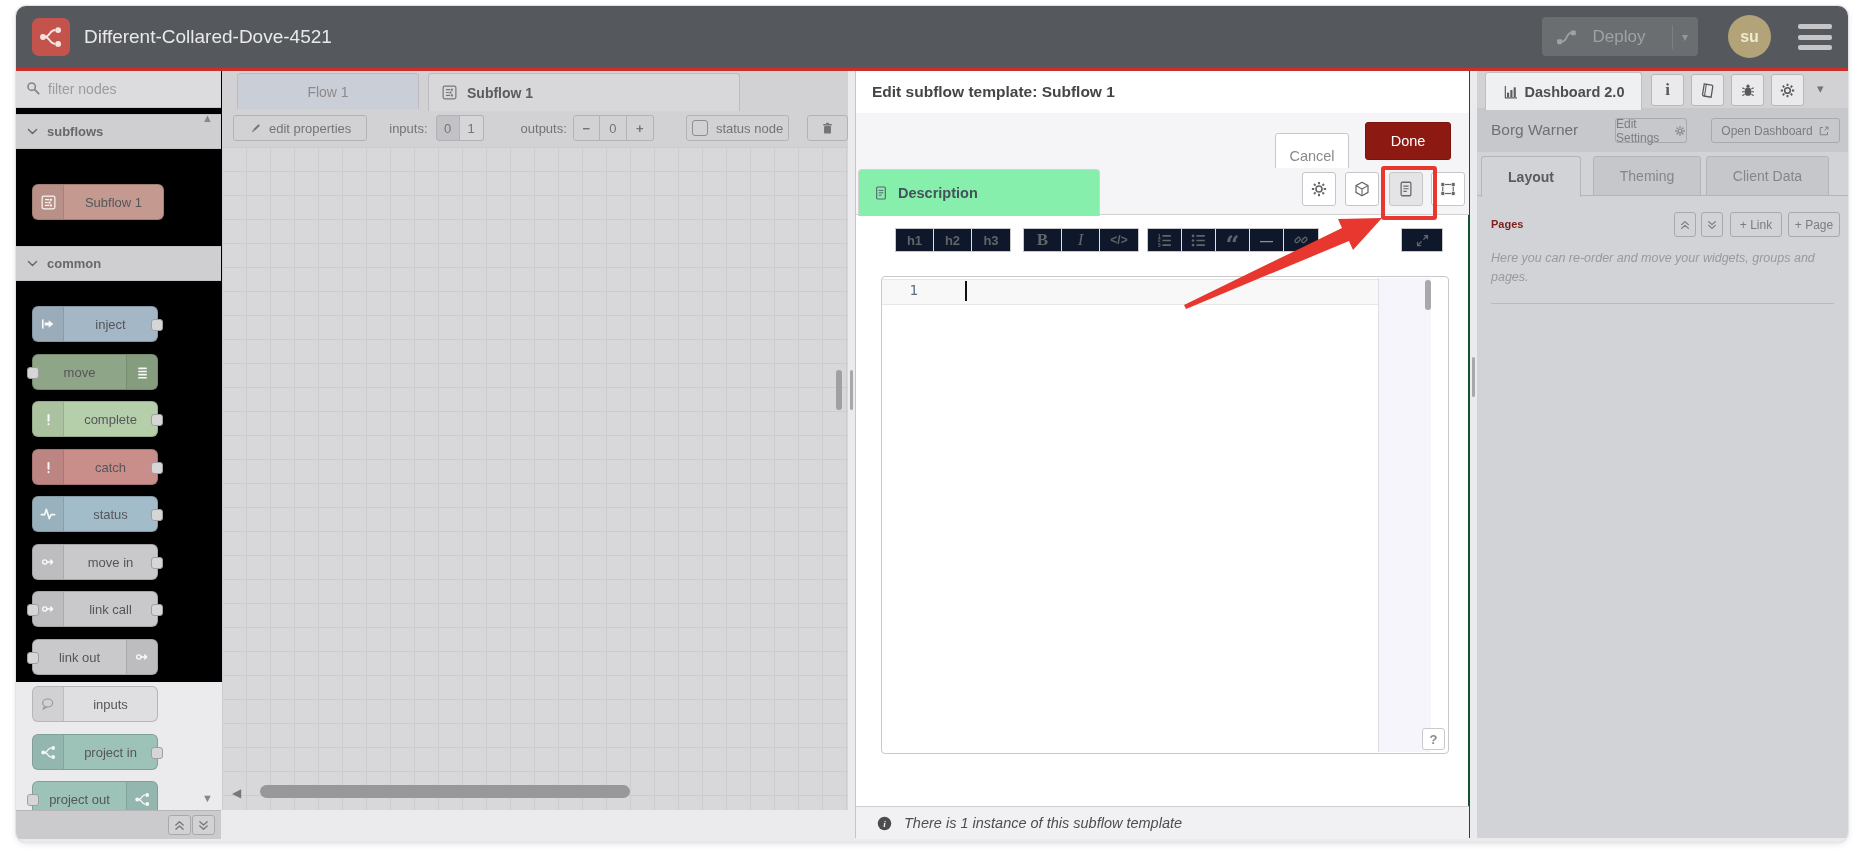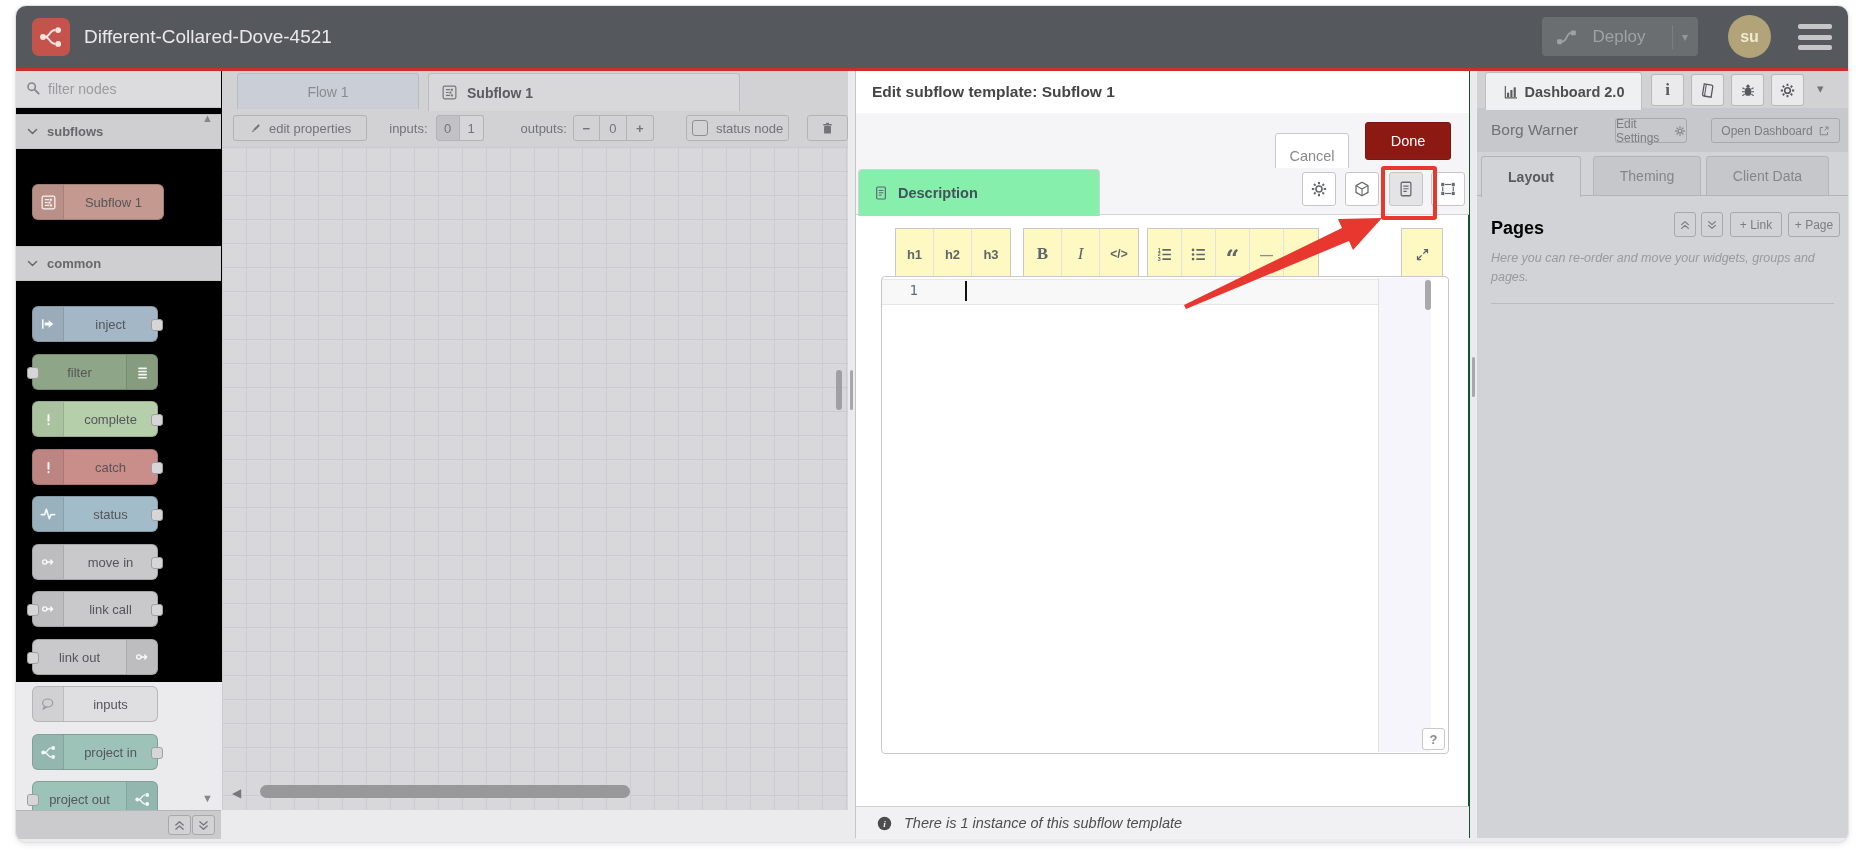--- a/index.html
+++ b/index.html
@@ -72,21 +72,21 @@
   .btn{border-radius:3px;display:flex;align-items:center;justify-content:center;font-size:14.5px;box-sizing:border-box;}
   .btn.cancel{border:1px solid #c9c9c9;background:#fff;color:#8a8a8a;}
   .btn.done{background:#8c1a12;color:#fff;border:1px solid #7c150e;}
   .dtabrow{left:0;top:97px;width:613px;height:46px;background:#f5f5f7;border-bottom:1px solid #d2d2d2;}
   .dtab{position:absolute;left:2px;top:1px;width:240px;height:46px;background:#86efac;border:1px solid #d2d2d2;
         border-bottom:none;border-radius:4px 4px 0 0;display:flex;align-items:center;z-index:2;
         font-weight:bold;font-size:14.5px;color:#45515c;}
   .ibtn{position:absolute;width:34px;height:34px;border:1px solid #c6c6c9;border-radius:3px;background:#fff;
         display:flex;align-items:center;justify-content:center;color:#66696c;box-sizing:border-box;}
   .ibtn.pressed{background:#e4e4e6;}
-  .tbgroup{position:absolute;display:flex;border:1px solid #c9c9c9;border-radius:0;background:#fef9c3;height:52px;box-sizing:border-box;}
+  .tbgroup{position:absolute;display:flex;border:1px solid #c9c9c9;border-radius:0;background:#0f172a;height:24px;box-sizing:border-box;}
   .tbgroup .tb{width:38px;display:flex;align-items:center;justify-content:center;border-right:1px solid #e2e2e2;
                color:#5f6569;font-size:13px;font-weight:bold;box-sizing:border-box;}
   .tbgroup .tb:last-child{border-right:none;}
   .editor{left:25px;top:205px;width:566px;height:476px;border:1px solid #c9c9c9;border-radius:4px;background:#fff;overflow:hidden;}
   .activeline{position:absolute;left:0;top:2px;width:497px;height:24px;background:#f8f8f8;
               border-top:1px solid #e6e6e8;border-bottom:1px solid #e6e6e8;}
   .lnum{position:absolute;left:20px;top:5px;width:16px;text-align:right;font-family:"DejaVu Sans Mono",monospace;
         font-size:14px;color:#5c6e85;}
   .cursor{position:absolute;left:83px;top:4px;width:2px;height:20px;background:#111;}
   .cmscroll{position:absolute;right:17px;top:1px;width:52px;height:474px;background:#f5f5fb;border-left:1px solid #e0e0e4;}
@@ -367,21 +367,21 @@
         <span class="pport r"></span>
         <span class="picon l">
             <svg width="16" height="16">
               <use href="#i-inject"></use>
             </svg>
           </span>
         <span class="plabel">inject</span>
       </div>
       <div class="abs pnode" style="top:283px;background:#8ea687">
         <span class="pport l"></span>
-        <span class="plabel">filter</span>
+        <span class="plabel">move</span>
         <span class="picon r">
             <svg width="15" height="15">
               <use href="#i-debug"></use>
             </svg>
           </span>
       </div>
       <div class="abs pnode" style="top:330px;background:#b6cfab">
         <span class="pport r"></span>
         <span class="picon l">
             <svg width="15" height="15">
@@ -713,21 +713,21 @@
             <span>Layout</span>
           </div>
         <div class="sltab idle" style="left:116px;width:108px">
             <span>Theming</span>
           </div>
         <div class="sltab idle" style="left:229px;width:123px">
             <span>Client Data</span>
           </div>
       </div>
 
-      <div class="abs" style="left:14px;top:147px;font-weight:bold;font-size:18px;color:#000000">Pages</div>
+      <div class="abs" style="left:14px;top:147px;font-weight:bold;font-size:11px;color:#7f1d1d">Pages</div>
       <div class="smallbtn" style="left:197px;top:141px;width:22px">
           <svg width="12" height="12">
             <use href="#i-chev2up"></use>
           </svg>
         </div>
       <div class="smallbtn" style="left:224px;top:141px;width:22px">
           <svg width="12" height="12">
             <use href="#i-chev2down"></use>
           </svg>
         </div>

